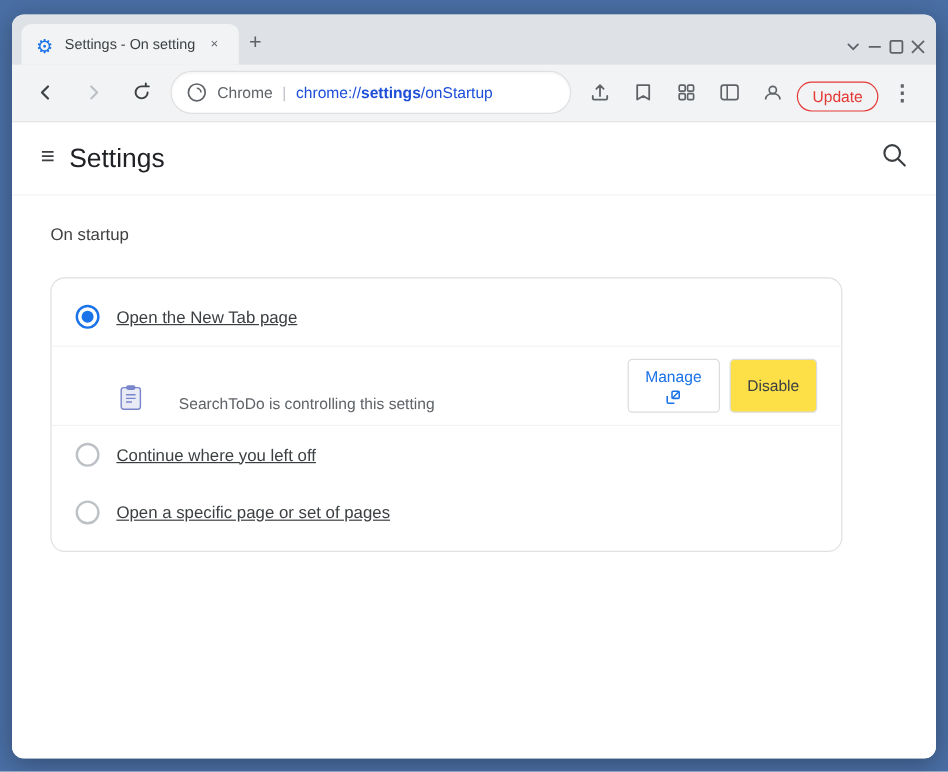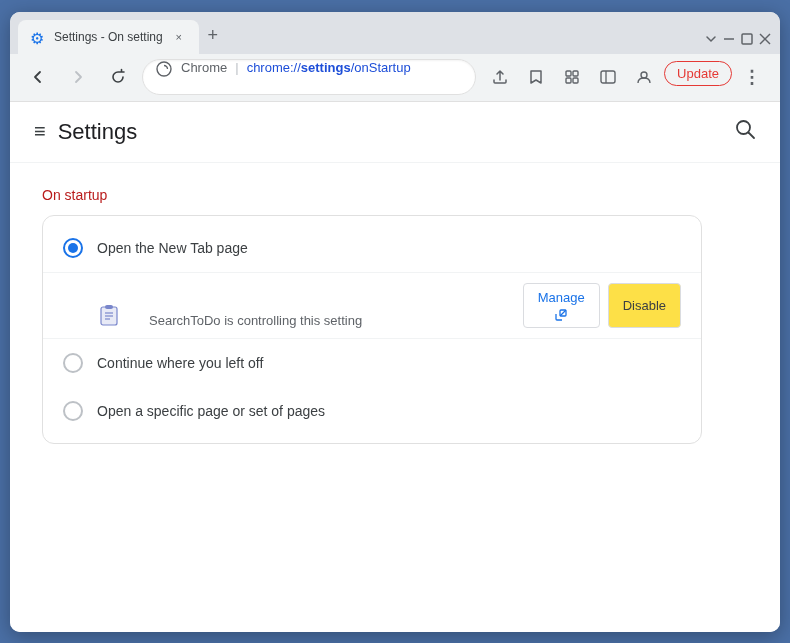--- a/index.html
+++ b/index.html
@@ -122,40 +122,41 @@
       background: none;
       border: none;
     }
     .nav-btn.disabled { color: #bdc1c6; cursor: default; }
     .address-bar {
       flex: 1;
       height: 36px;
       background: #fff;
       border-radius: 20px;
       display: flex;
+      align-items: center;
       padding: 0 12px;
       gap: 8px;
       border: 1px solid #e0e0e0;
       box-shadow: inset 0 1px 2px rgba(0,0,0,0.05);
     }
     .address-chrome {
       color: #5f6368;
       font-size: 13px;
     }
     .address-sep {
       color: #bdc1c6;
       font-size: 13px;
     }
     .address-text {
       font-size: 13px;
       color: #1d4ed8;
     }
     .toolbar-actions {
       display: flex;
-      align-items: flex-start;
+      align-items: flex-end;
       gap: 4px;
     }
     .toolbar-icon-btn {
       width: 32px;
       height: 32px;
       border-radius: 50%;
       display: flex;
       align-items: center;
       justify-content: center;
       cursor: pointer;
@@ -230,22 +231,22 @@
     }
     
     .settings-main {
       padding: 24px 32px;
       flex: 1;
       position: relative;
       z-index: 1;
     }
     .section-title {
       font-size: 14px;
-      color: #b91c1c;
-      margin-bottom: 12px;
+      color: #404040;
+      margin-bottom: 28px;
     }
     
     .options-card {
       background: #fff;
       border: 1px solid #e0e0e0;
       border-radius: 12px;
       padding: 8px 0;
       max-width: 660px;
     }
     .option-row {
@@ -271,20 +272,21 @@
     .radio-inner {
       width: 10px;
       height: 10px;
       border-radius: 50%;
       background: #1a73e8;
     }
     .option-label {
       font-size: 14px;
       color: #3c4043;
       flex: 1;
+      text-decoration: underline;
     }
     
     .extension-row {
       display: flex;
       align-items: flex-end;
       padding: 10px 20px 10px 54px;
       gap: 28px;
       border-top: 1px solid #f1f3f4;
       border-bottom: 1px solid #f1f3f4;
     }

